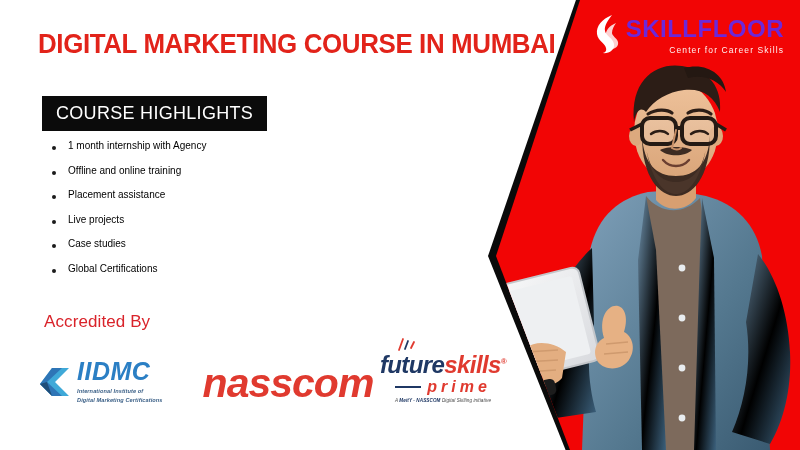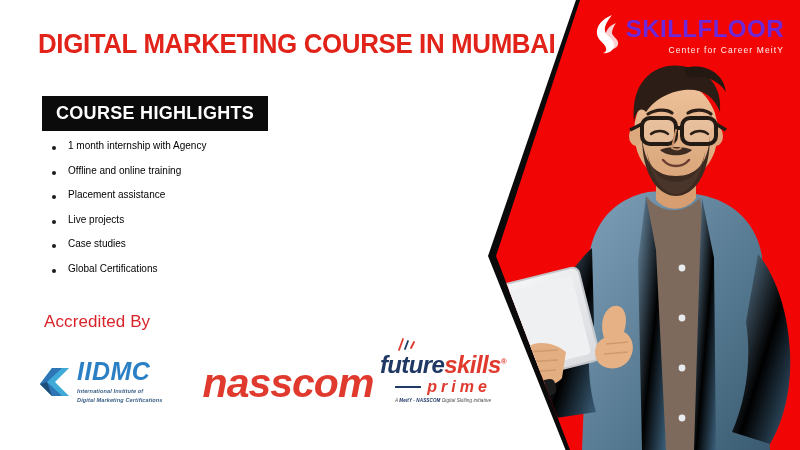--- a/index.html
+++ b/index.html
@@ -72,21 +72,21 @@
     font-size:27px; font-weight:bold; color:#E2231A;
     letter-spacing:-0.4px; line-height:1.05;
     white-space:nowrap;
     transform:scaleX(0.96); transform-origin:left center;
   }
 
   .badge {
     position:absolute; left:42px; top:96px;
     background:#0b0b0b; color:#ffffff;
     padding:8px 14px 9px 14px;
-    font-size:18px; font-weight:bold; letter-spacing:0.3px;
+    font-size:18px; font-weight:normal; letter-spacing:0.3px;
     line-height:1;
   }
 
   .bullets { position:absolute; left:48px; top:140px; list-style:none; }
   .bullets li {
     position:relative;
     font-size:10px; color:#000000;
     padding-left:20px; margin-bottom:13.5px;
     line-height:1.1;
   }
@@ -257,21 +257,21 @@
 
   <div class="logo">
     <svg class="logo-mark" viewBox="0 0 28 40">
       <path d="M19 1 C9 5 3 12 4 20 C5 27 12 29 13 34 C14 38 11 39 9 39
                C16 40 22 36 21 30 C20 24 13 22 12 17 C11 12 15 6 19 1 Z" fill="#ffffff"></path>
       <path d="M23 9 C16 12 12 17 13 22 C14 26 19 28 19 31 C19 34 17 35 15 35
                C21 36 26 33 25 28 C24 24 19 22 19 19 C19 15 21 12 23 9 Z" fill="#ffffff" opacity="0.82"></path>
     </svg>
     <div class="logo-text-wrap">
       <div class="logo-word">SKILLFLOOR</div>
-      <div class="logo-tagline">Center for Career MeitY</div>
+      <div class="logo-tagline">Center for Career Skills</div>
     </div>
   </div>
 
   <div class="content">
 
     <div class="headline">DIGITAL MARKETING COURSE IN MUMBAI</div>
 
     <div class="badge">COURSE HIGHLIGHTS</div>
 
     <ul class="bullets">

